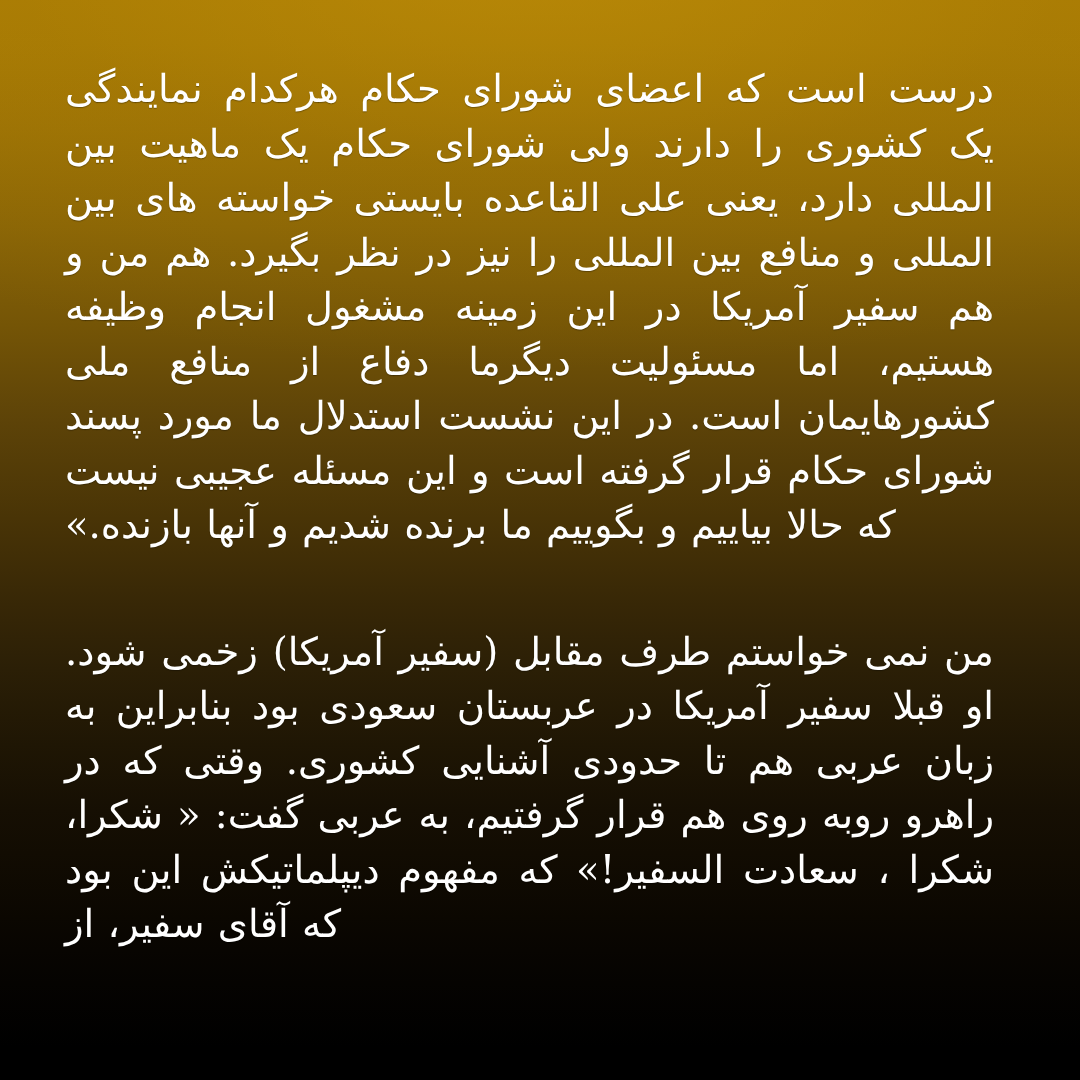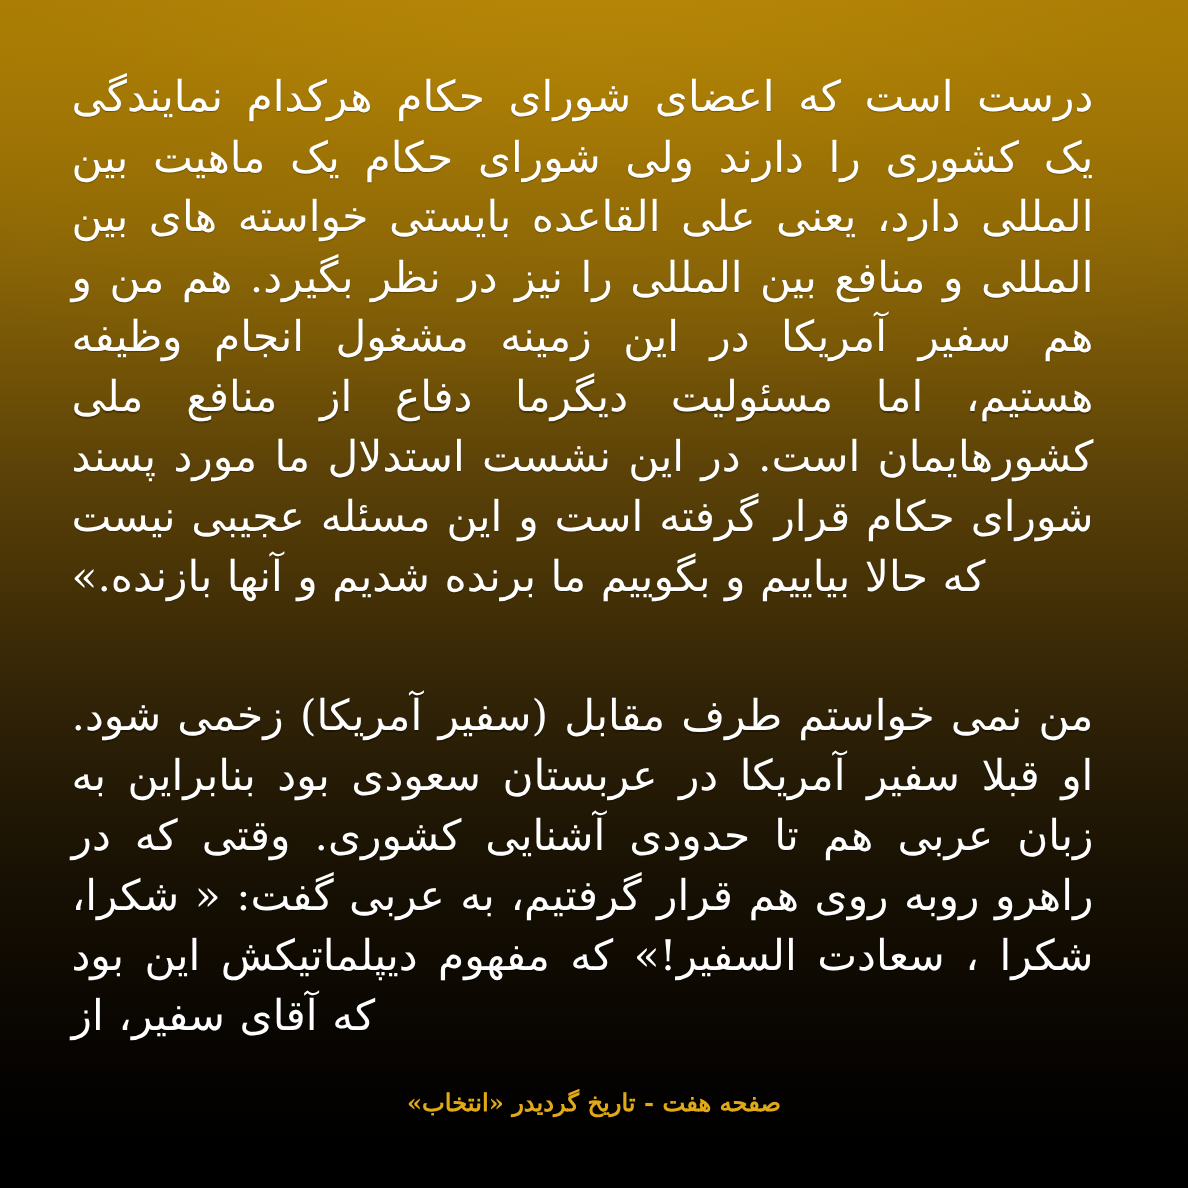--- a/index.html
+++ b/index.html
@@ -113,17 +113,14 @@
 <div id="card">
 
   <div id="content">
 
     <p id="para-1" class="para">درست است که اعضای شورای حکام هرکدام نمایندگی یک کشوری را دارند ولی شورای حکام یک ماهیت بین المللی دارد، یعنی علی القاعده بایستی خواسته های بین المللی و منافع بین المللی را نیز در نظر بگیرد. هم من و هم سفیر آمریکا در این زمینه مشغول انجام وظیفه هستیم، اما مسئولیت دیگرما دفاع از منافع ملی کشورهایمان است. در این نشست استدلال ما مورد پسند شورای حکام قرار گرفته است و این مسئله عجیبی نیست که حالا بیاییم و بگوییم ما برنده شدیم و آنها بازنده.»</p>
 
     <p id="para-2" class="para">من نمی خواستم طرف مقابل (سفیر آمریکا) زخمی شود. او قبلا سفیر آمریکا در عربستان سعودی بود بنابراین به زبان عربی هم تا حدودی آشنایی کشوری. وقتی که در راهرو روبه روی هم قرار گرفتیم، به عربی گفت: « شکرا، شکرا ، سعادت السفیر!» که مفهوم دیپلماتیکش این بود که آقای سفیر، از</p>
 
   </div>
 
-  <div id="footer">
-    <span id="footer-text">صفحه هفت - تاریخ گردیدر «انتخاب»</span>
-  </div>
 
 </div>
 
 </body></html>

